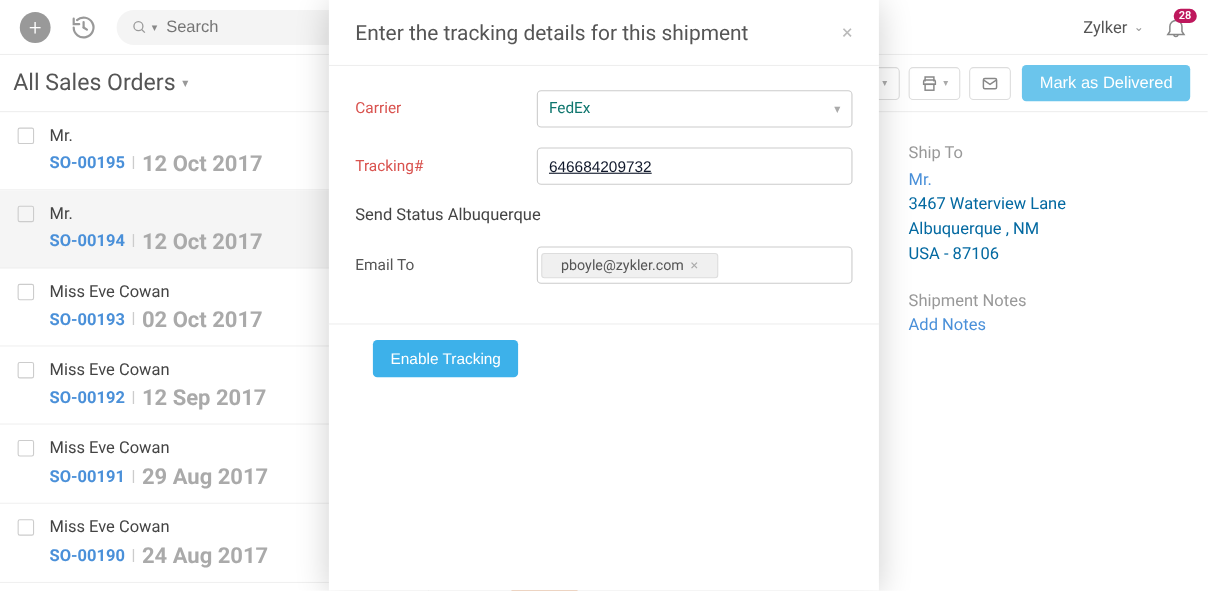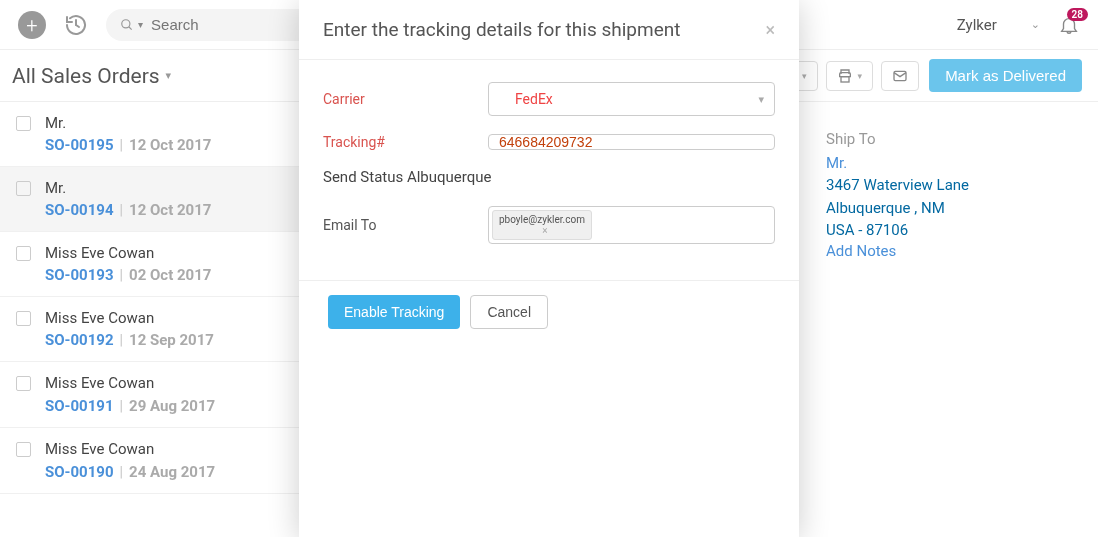--- a/index.html
+++ b/index.html
@@ -46,21 +46,21 @@
   }
   .searchbox .mag { margin-right: 4px; }
   .searchbox .caret { margin-right: 8px; font-size: 10px; }
   .searchbox input {
     border: none; background: transparent; outline: none;
     font-size: 15px; color: #555; flex: 1;
   }
   .topbar .spacer { flex: 1; }
   .profile {
     display: flex; align-items: center; color: #555;
-    cursor: pointer; margin-right: 18px; font-size: 15px; gap: 28px;
+    cursor: pointer; margin-right: 18px; font-size: 15px;
   }
   .profile .caret { margin-left: 6px; font-size: 11px; color: #999; }
   .bell-wrap { position: relative; cursor: pointer; }
   .bell-wrap svg { width: 22px; height: 22px; stroke: #888; fill: none; stroke-width: 1.5; }
   .badge {
     position: absolute; top: -6px; right: -8px;
     background: #be185d; color: #fff; border-radius: 10px;
     font-size: 10px; padding: 1px 5px; font-weight: 600;
   }
   
@@ -101,21 +101,21 @@
     flex-shrink: 0;
   }
   .order-body { flex: 1; }
   .order-top { display: flex; justify-content: space-between; align-items: flex-start; }
   .order-name { font-size: 15px; color: #444; }
   .order-amount { font-size: 16px; color: #333; }
   .order-bottom { display: flex; justify-content: space-between; align-items: center; margin-top: 4px; }
   .order-meta { display: flex; align-items: center; font-weight: bold; }
   .order-num { color: #4a90d9; font-size: 15px; }
   .order-sep { color: #ccc; margin: 0 6px; }
-  .order-date { color: #aaa; font-size: 15px; }
+  .order-date { color: #aaa; font-size: 20px; }
   .order-status { color: #69c88a; font-size: 11px; font-weight: 600; letter-spacing: 0.3px; }
   
   .rightcol { flex: 1; position: relative; }
   .detail-toolbar {
     height: 52px; border-bottom: 1px solid #eee;
     display: flex; align-items: center; padding: 0 16px;
     justify-content: flex-end;
   }
   .tb-btn {
     border: 1px solid #ddd; background: #fff;
@@ -185,43 +185,44 @@
   .form-label.plain { color: #555; }
   .form-control {
     flex: 1;
   }
   .select-wrap {
     border: 1px solid #ccc; border-radius: 4px;
     height: 34px; display: flex; align-items: center;
     padding: 0 10px; justify-content: space-between;
     cursor: pointer;
   }
-  .select-wrap .val { color: #ef4444; margin-left: 16px; }
+  .select-wrap .val { color: #0f766e; }
   .select-wrap .caret { color: #aaa; font-size: 11px; }
   .text-input {
-    width: 100%; height: 16px;
+    width: 100%; height: 34px;
     border: 1px solid #ccc; border-radius: 4px;
-    padding: 0 10px; font-size: 14px; color: #c2410c;
+    padding: 0 10px; font-size: 14px; color: #0f172a;
     outline: none;
+    text-decoration: underline;
   }
   .section-row { font-size: 15px; color: #444; margin: 10px 0 20px; }
   .chip-input {
     border: 1px solid #ccc; border-radius: 4px;
     min-height: 34px; display: flex; align-items: center;
     padding: 3px; flex-wrap: wrap;
   }
   .chip {
     background: #f0f0f0; border: 1px solid #ddd;
-    border-radius: 3px; padding: 3px 6px;
-    display: flex; align-items: center;
-    font-size: 10px; color: #555; flex-direction: column;
+    border-radius: 3px; padding: 3px 17px;
+    display: flex; align-items: center;
+    font-size: 13px; color: #555;
   }
   .chip .x { margin-left: 6px; color: #aaa; cursor: pointer; }
   .modal-footer {
-    padding: 14px 29px 20px;
+    padding: 14px 40px 20px;
     border-top: 1px solid #eee;
     display: flex; align-items: center;
   }
   .btn-primary {
     background: #3db1ea; color: #fff; border: none;
     border-radius: 4px; padding: 9px 16px; font-size: 14px;
     cursor: pointer; margin-right: 10px;
   }
   .btn-secondary {
     background: #fff; color: #555; border: 1px solid #ccc;
@@ -401,20 +402,21 @@
       </div>
       <button class="deliver-btn">Mark as Delivered</button>
     </div>
     <div class="detail-body">
       <div class="ship-section">
         <div class="ship-label">Ship To</div>
         <div class="ship-name">Mr.</div>
         <div class="ship-line">3467 Waterview Lane</div>
         <div class="ship-line">Albuquerque , NM</div>
         <div class="ship-line">USA - 87106</div>
+        <div class="notes-label">Shipment Notes</div>
         <div class="notes-link">Add Notes</div>
       </div>
     </div>
     <div class="shipped-ribbon">
       <div class="band">Shipped</div>
     </div>
     <div class="orange-block"></div>
   </div>
 </div>
 
@@ -448,16 +450,15 @@
             <div class="chip">
               <span>pboyle@zykler.com</span>
               <span class="x">×</span>
             </div>
           </div>
         </div>
       </div>
     </div>
     <div class="modal-footer">
       <button class="btn-primary">Enable Tracking</button>
-      <button class="btn-secondary">Cancel</button>
     </div>
   </div>
 </div>
 
 </body></html>

